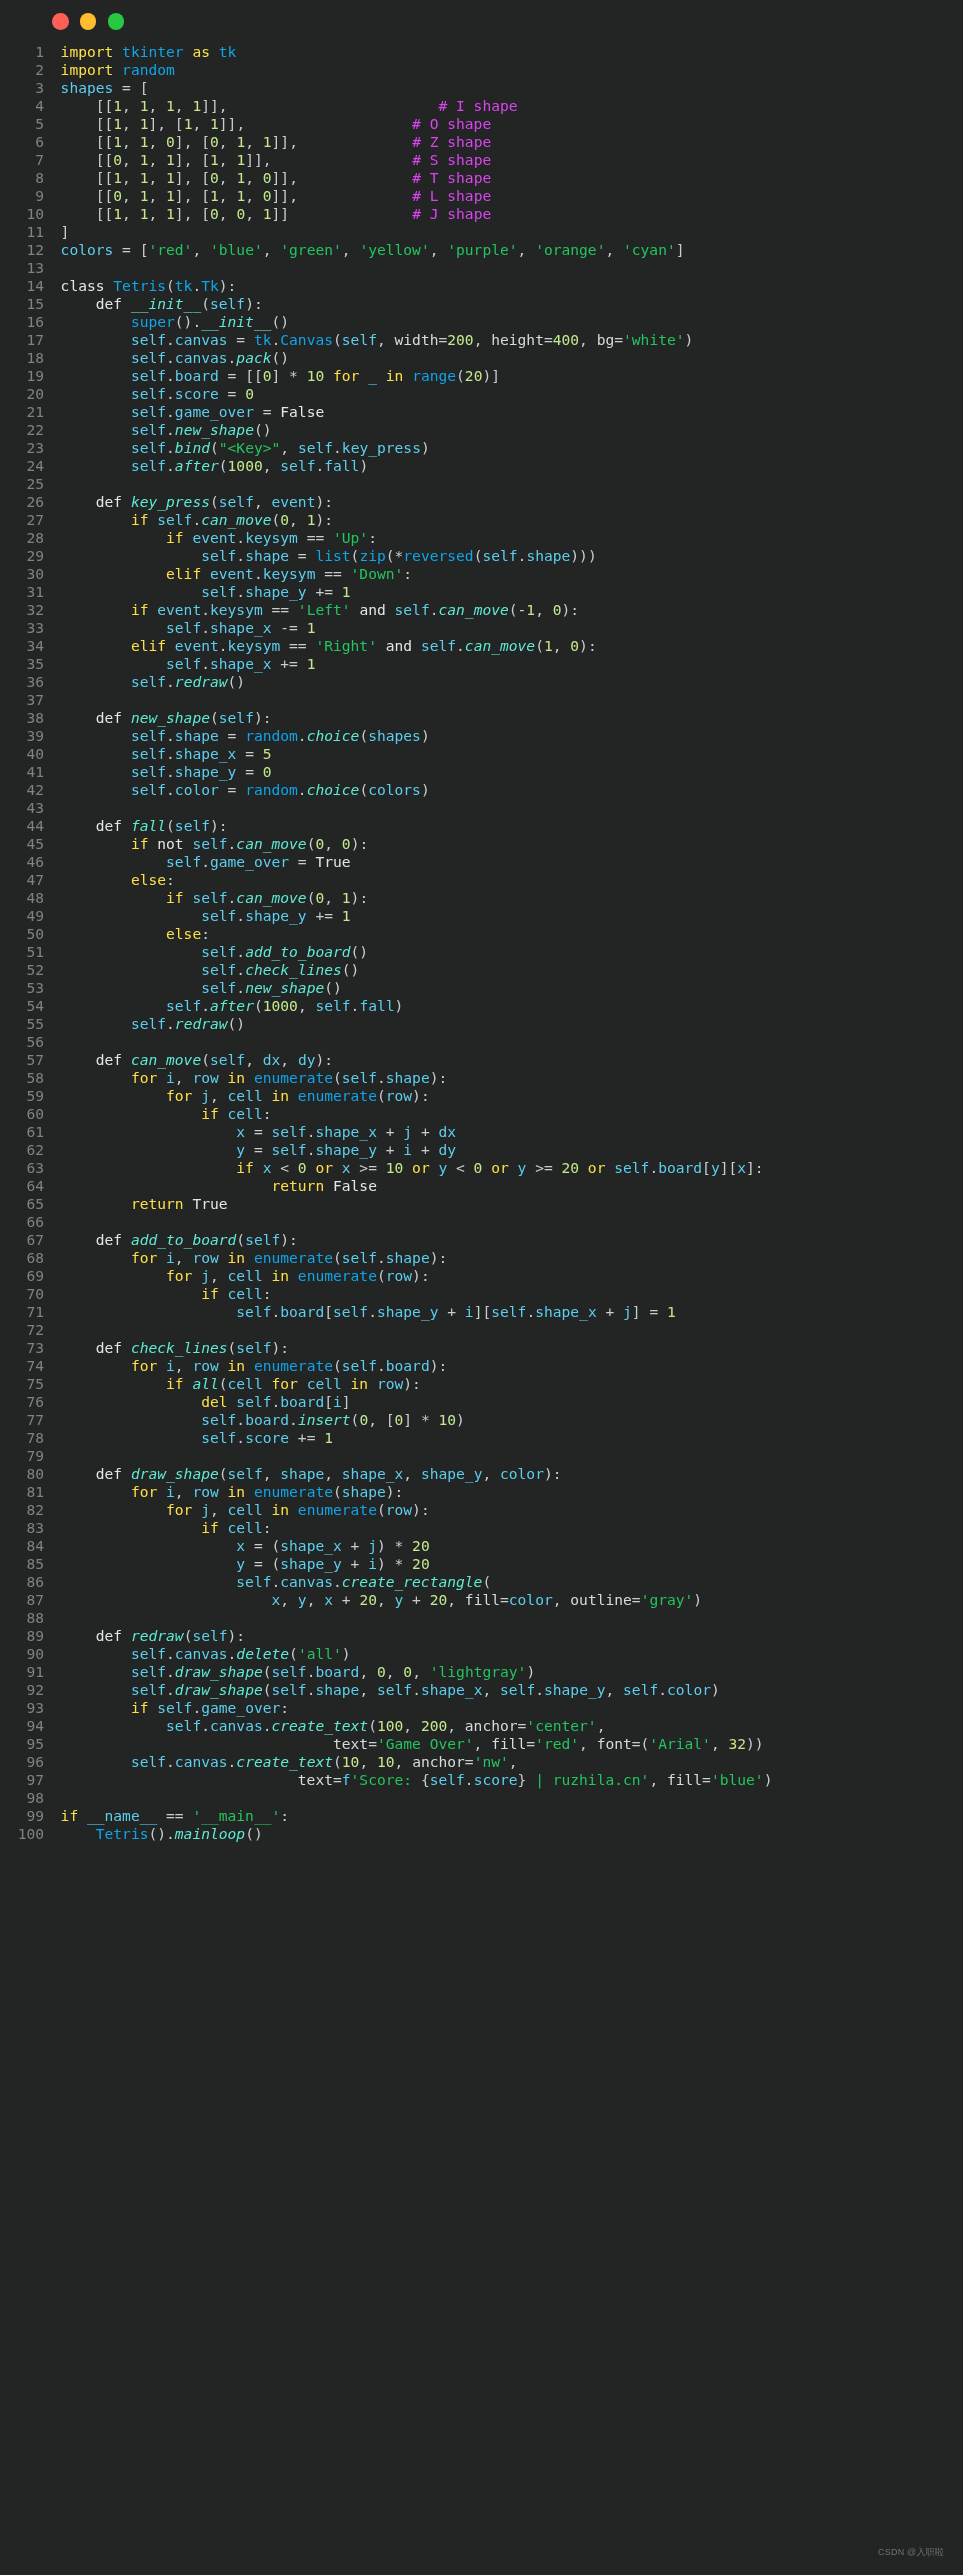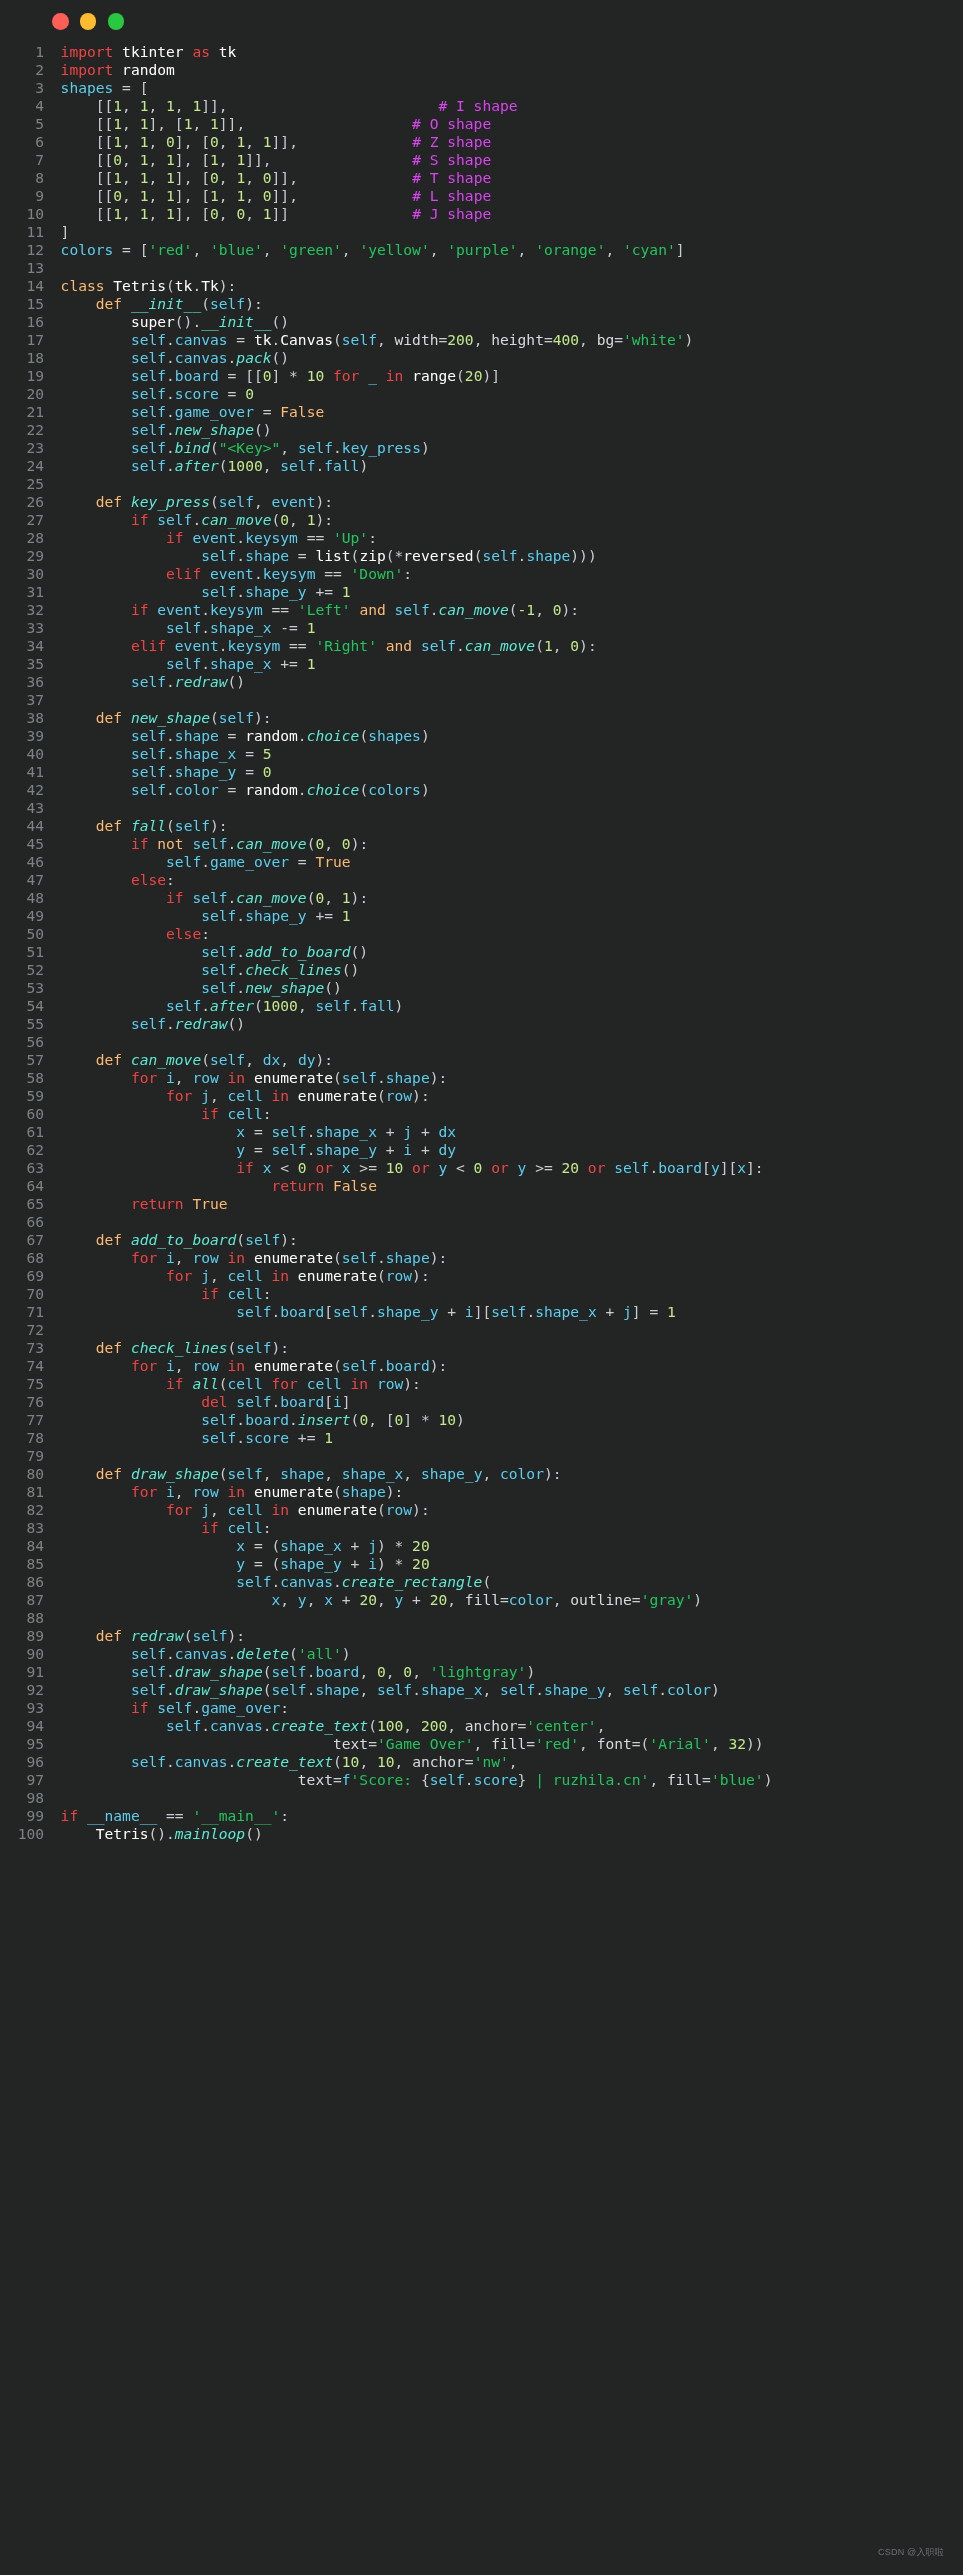--- a/index.html
+++ b/index.html
@@ -35,25 +35,25 @@
   .ln{
     display:inline-block;
     width:44px;
     text-align:right;
     color:#7d8385;
     margin-right:16.6px;
     user-select:none;
   }
   .code-text{display:inline;}
   
-  .t-kw{color:#ef4444;}      
-  .t-kw2{color:#fdba74;}    
+  .t-kw{color:#fde047;}      
+  .t-kw2{color:#e5e5e5;}    
   .t-id{color:#5ccfee;}
   .t-fn{color:#5eead4;font-style:italic;}      
-  .t-cls{color:#ffffff;}     
+  .t-cls{color:#0ea5e9;}     
   .t-num{color:#c3e88d;}     
   .t-str{color:#22c55e;}     
   .t-cm{color:#d946ef;}      
   .t-op{color:#c8cdd0;}      
   .t-plain{color:#d6dbdd;}
   #watermark{
     position:absolute;
     right:20px;bottom:16.6px;
     font-family:"Liberation Sans",sans-serif;
     font-size:9px;

